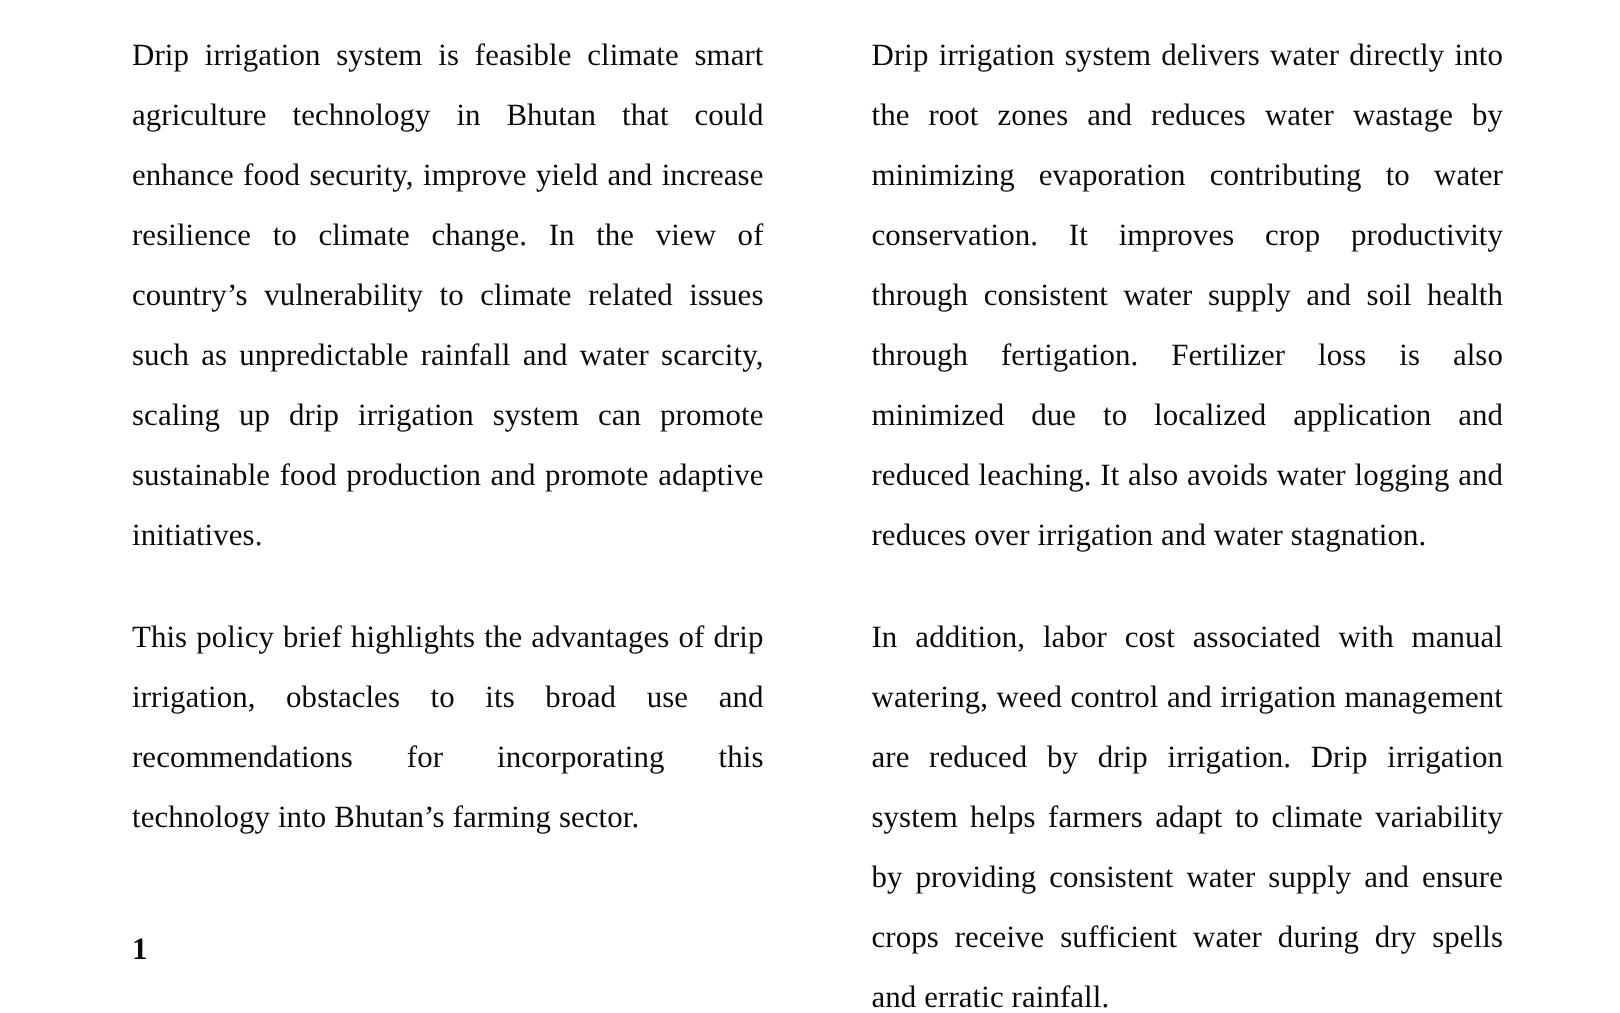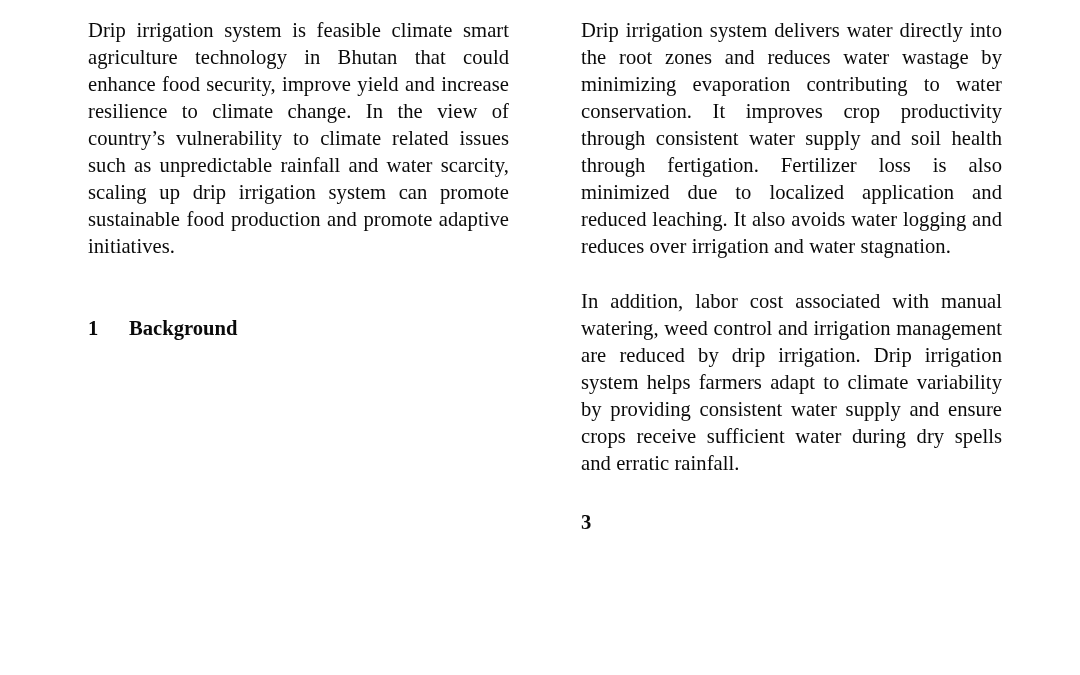--- a/index.html
+++ b/index.html
@@ -49,21 +49,21 @@
   }
 
   .col-inner {
     
     margin-top: 17px;
   }
 
   p.para {
     margin: 0 0 0 0;
     font-size: 20.6px;
-    line-height: 27px;
+    line-height: 40px;
     text-align: justify;
     text-justify: inter-word;
     letter-spacing: 0.05px;
     word-spacing: 0.1px;
     hyphens: none;
   }
 
   p.para + p.para {
     margin-top: 28px;
   }
@@ -116,24 +116,24 @@
 <body>
 
 <div class="page">
   <div class="columns">
 
     <div class="column column-left">
       <div class="col-inner">
 
         <p class="para">Drip irrigation system is feasible climate smart agriculture technology in Bhutan that could enhance food security, improve yield and increase resilience to climate change. In the view of country’s vulnerability to climate related issues such as unpredictable rainfall and water scarcity, scaling up drip irrigation system can promote sustainable food production and promote adaptive initiatives.</p>
 
+        <p class="para">This policy brief highlights the advantages of drip irrigation, obstacles to its broad use and recommendations for incorporating this technology into Bhutan’s farming sector.</p>
 
         <h2 class="heading">
           <span class="num">1</span>
-          <span class="title">Background</span>
         </h2>
 
 
       </div>
     </div>
 
     <div class="column column-right">
       <div class="col-inner">
 
         <p class="para">Drip irrigation system delivers water directly into the root zones and reduces water wastage by minimizing evaporation contributing to water conservation. It improves crop productivity through consistent water supply and soil health through fertigation. Fertilizer loss is also minimized due to localized application and reduced leaching. It also avoids water logging and reduces over irrigation and water stagnation.</p>

